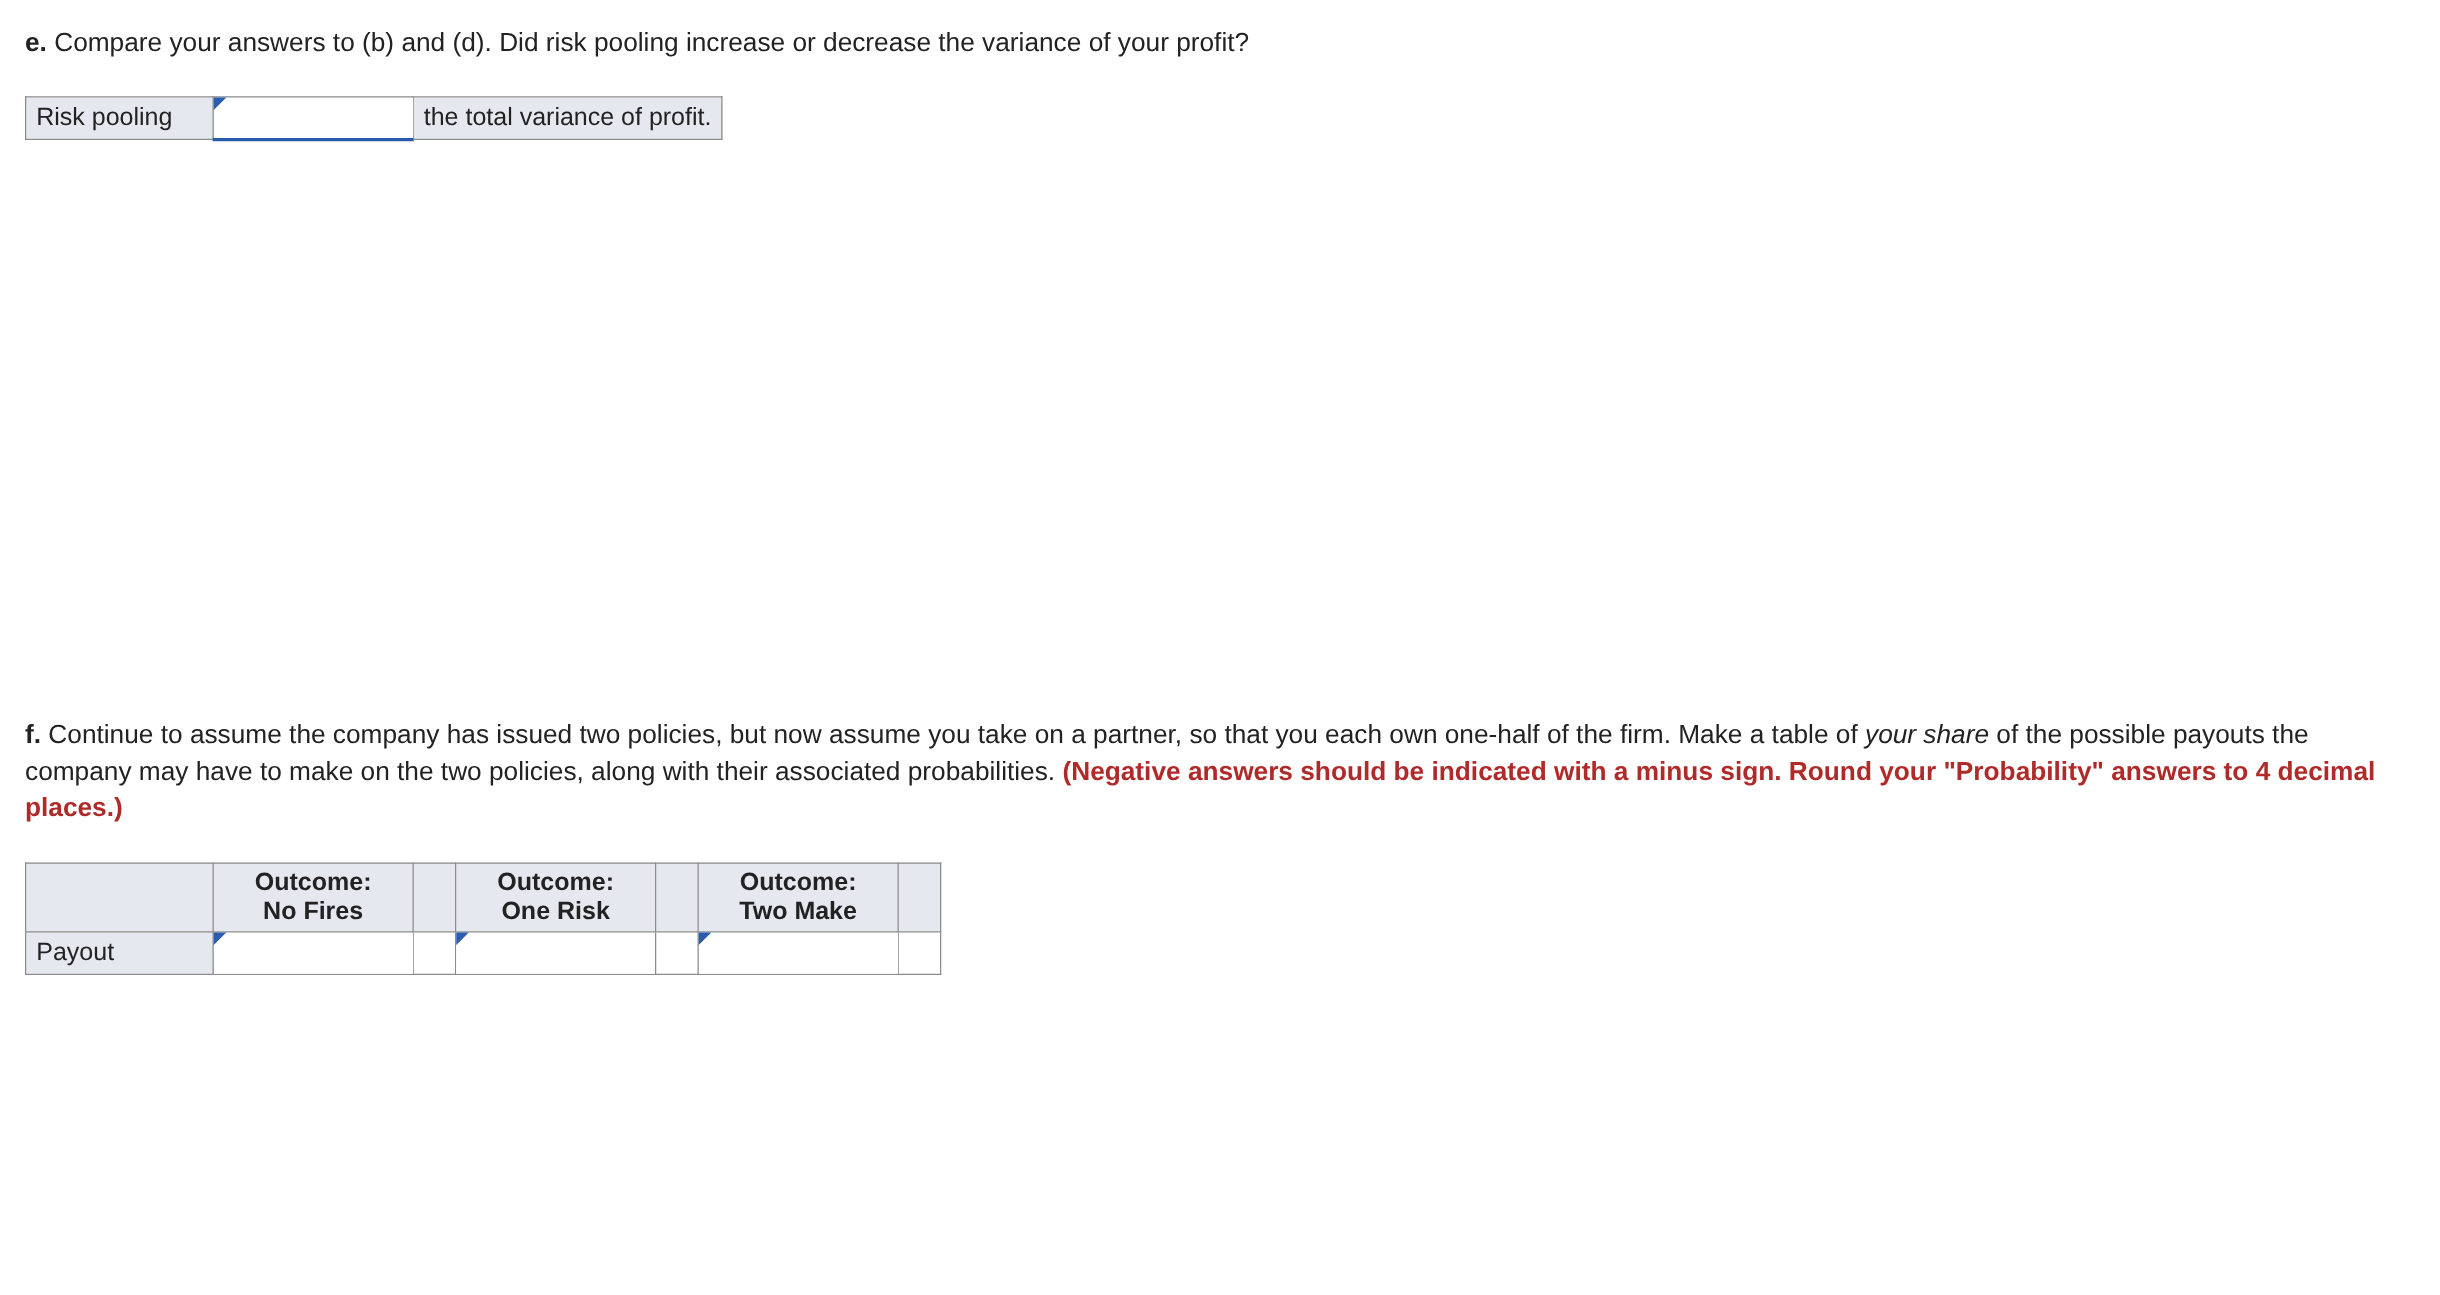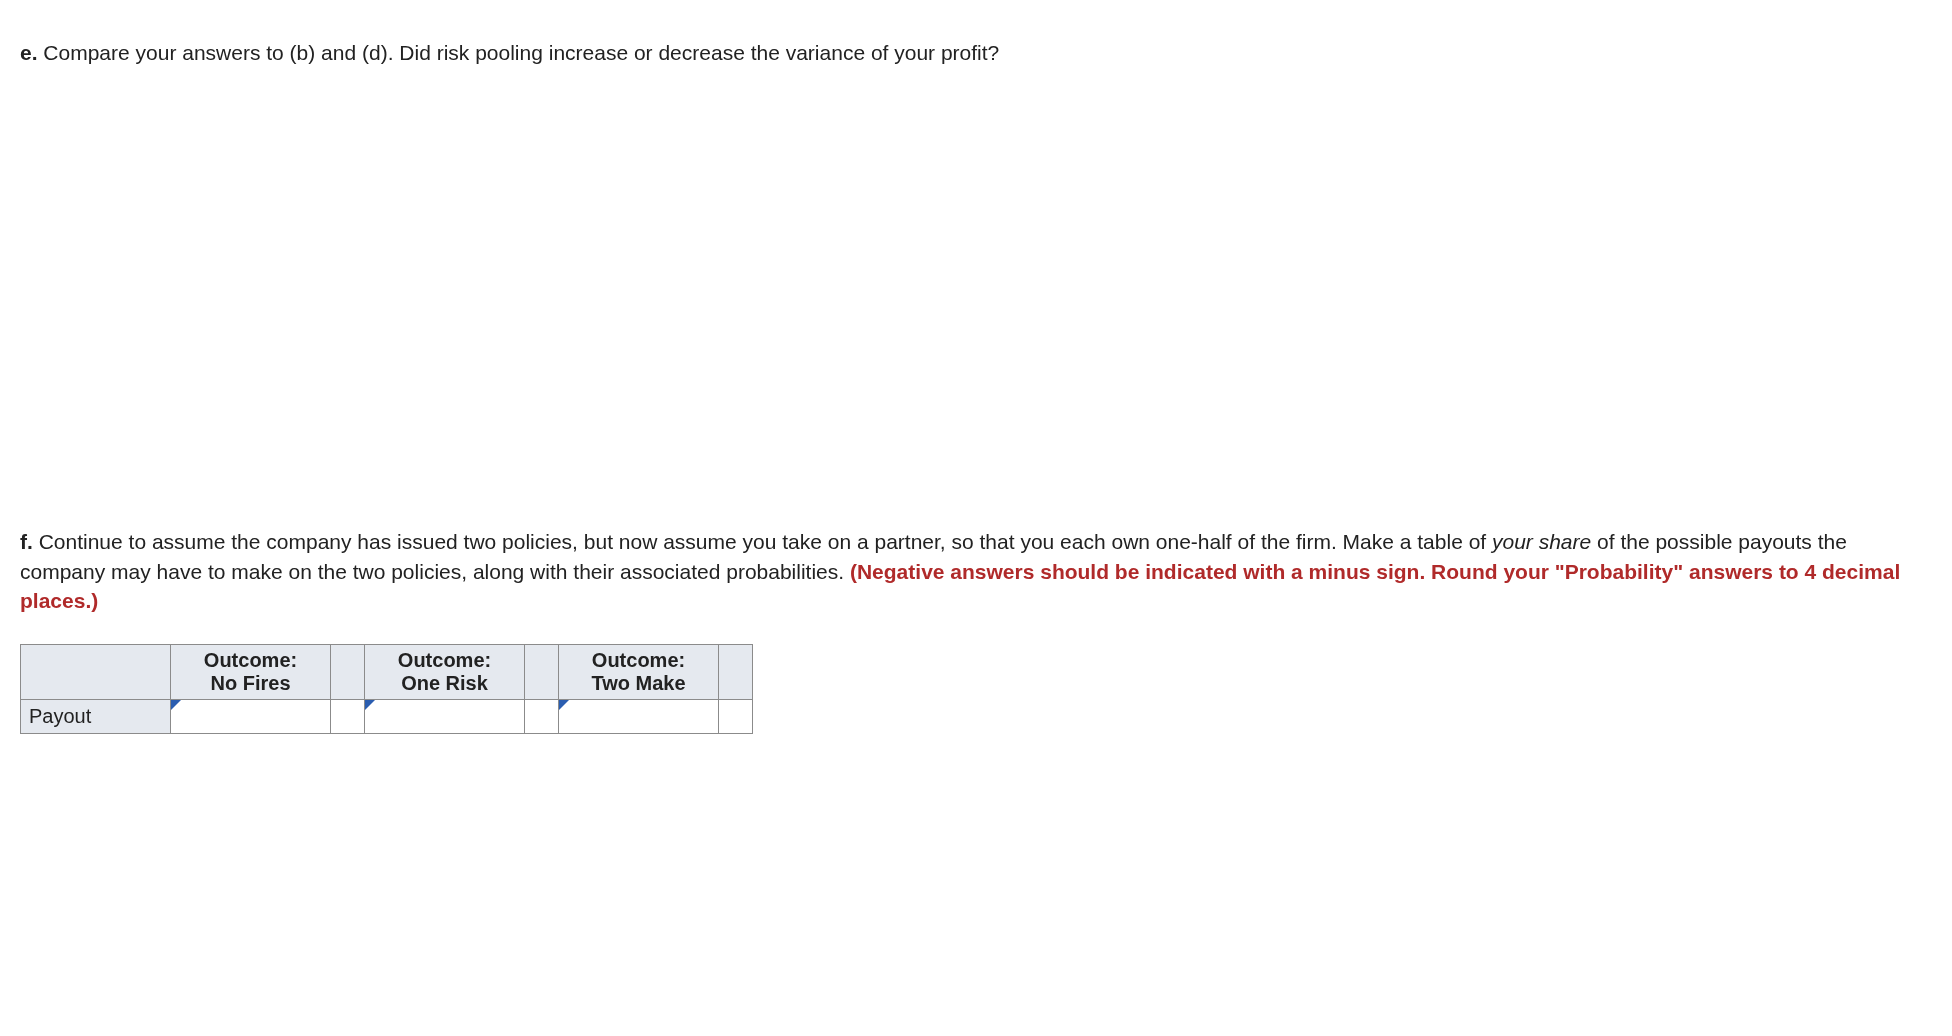--- a/index.html
+++ b/index.html
@@ -45,29 +45,40 @@
   .inputcell.active {
     border-bottom: 3px solid #2a5db0 !important;
   }
   .pct {
     background: #e5e9ef;
     width: 34px;
     text-align: center;
     font-size: 18px;
   }
   .spacer { height: 420px; }
-  .block-e { margin-bottom: 40px; margin-top: 18px; }
+  .block-e { margin-bottom: 40px; }
 </style>
 </head>
 <body>
 
 <div class="block-e">
   <div class="question">
     <b>e.</b><span> Compare your answers to (b) and (d). Did risk pooling increase or decrease the variance of your profit?</span>
   </div>
+  <table class="fill">
+    <tbody>
+        <tr>
+      <td class="lblcell">Risk pooling</td>
+      <td class="inputcell active">
+            <div class="marker"></div>
+          </td>
+      <td class="lblcell" style="width:auto">the total variance of profit.</td>
+    </tr>
+  </tbody>
+    </table>
 </div>
 
 <div class="spacer"></div>
 
 <div>
   <div class="question">
     <b>f.</b><span> Continue to assume the company has issued two policies, but now assume you take on a partner, so that you each own one-half of the firm. Make a table of </span><span class="italic">your share</span><span> of the possible payouts the company may have to make on the two policies, along with their associated probabilities. </span><span class="red">(Negative answers should be indicated with a minus sign. Round your "Probability" answers to 4 decimal places.)</span>
   </div>
 
   <table class="fill" style="margin-top:26px">

